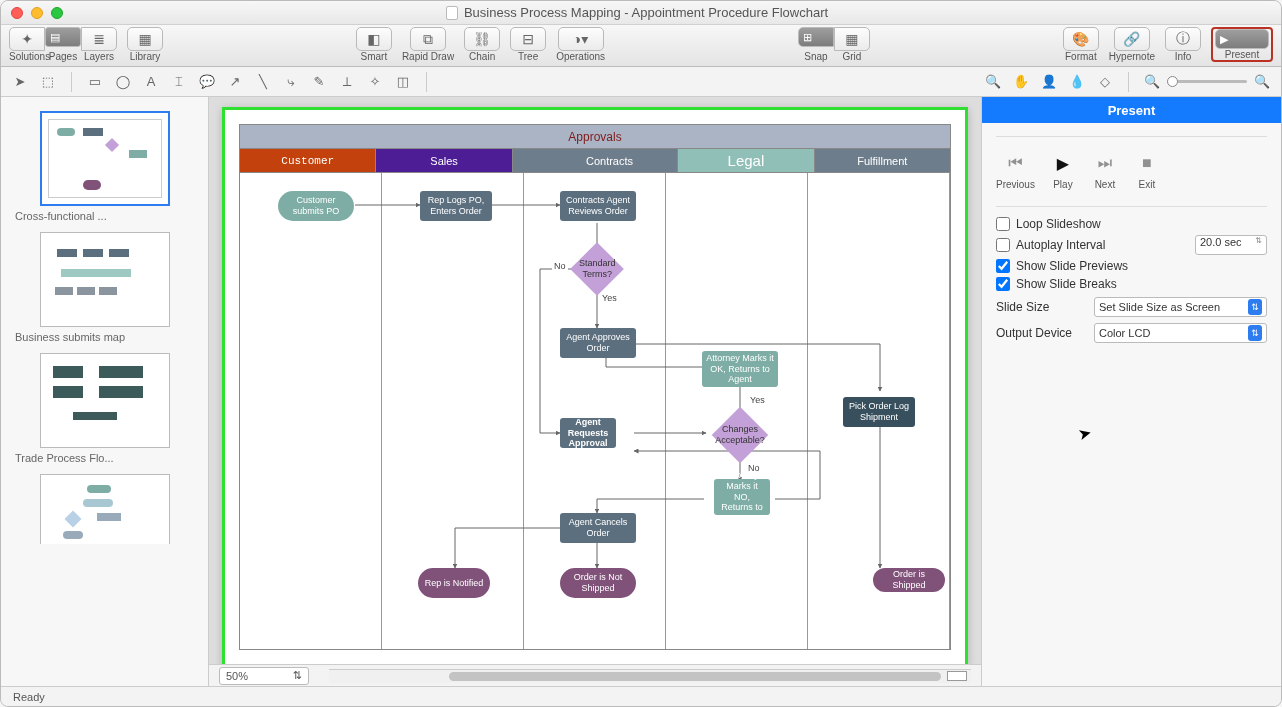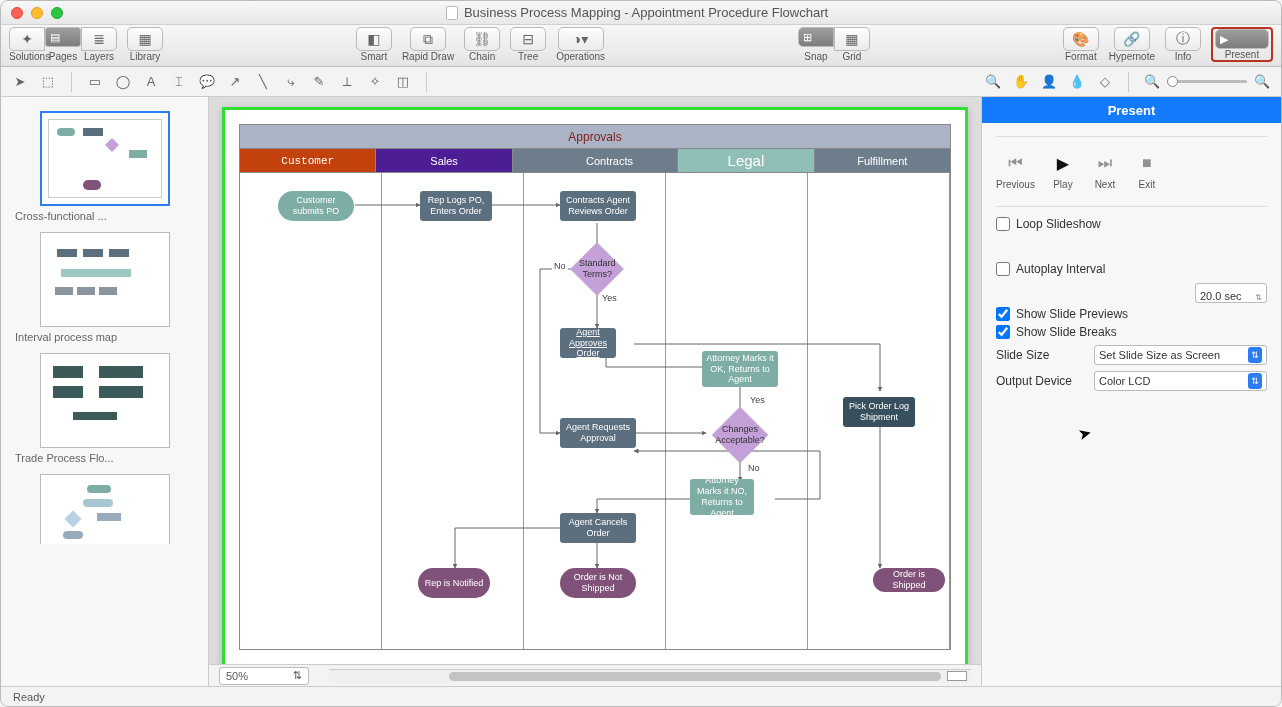--- a/index.html
+++ b/index.html
@@ -64,21 +64,21 @@
 .play-ctrls { display:flex; gap:14px; margin-bottom:16px; padding-top:6px;}
 .pc { display:flex; flex-direction:column; align-items:center; gap:4px; font-size:10px; color:#555;}
 .pc .ico { width:28px; height:24px; display:flex; align-items:center; justify-content:center; font-size:16px; color:#919191;}
 .pc.active .ico { color:#111; }
 .chk { display:flex; align-items:center; gap:6px; font-size:12px; margin:4px 0;}
 .chk input { width:14px; height:14px;}
 .row { display:flex; align-items:center; gap:8px; margin:6px 0;}
 .row label { width:90px; font-size:12px;}
 .sel { flex:1; height:20px; border:1px solid #bbb; border-radius:3px; background:#fff; font-size:11px; padding:0 4px; display:flex; align-items:center; justify-content:space-between;}
 .sel .arrow { width:14px; height:16px; background:#2d7cf0; border-radius:3px; color:#fff; display:flex; align-items:center; justify-content:center; font-size:9px;}
-.stepper { width:72px; height:20px; border:1px solid #bbb; border-radius:3px; background:#fff; font-size:11px; padding:0 4px; display:flex; align-items:flex-end; justify-content:space-between;margin-top:48px;}
+.stepper { width:72px; height:20px; border:1px solid #bbb; border-radius:3px; background:#fff; font-size:11px; padding:0 4px; display:flex; align-items:flex-start; justify-content:space-between;}
 .tiny-slider { display:flex; align-items:center; gap:6px;}
 .tiny-slider .track { width:80px; height:3px; background:#bbb; border-radius:2px; position:relative;}
 .tiny-slider .knob { position:absolute; left:0; top:-4px; width:11px; height:11px; border-radius:50%; background:#fff; border:1px solid #888;}
 .cursor { position:absolute; font-size:16px; color:#000; pointer-events:none; transform:rotate(-15deg);}
 .scrollbar-h { height:14px; background:#f0f0f0; border-top:1px solid #ccc; display:flex; align-items:center; position:relative;}
 .scrollbar-h .thumb-sb { position:absolute; left:120px; right:30px; top:2px; bottom:2px; background:#c3c3c3; border-radius:6px;}
 .minimap-ico { position:absolute; right:4px; width:20px; height:10px; border:1px solid #999; background:#fff;}
 </style>
 </head>
 <body>
@@ -250,21 +250,21 @@
         <div style="position:absolute; inset:10px;">
           <div style="position:absolute; left:6px; top:6px; width:20px; height:8px; background:#5c6f7e;"></div>
           <div style="position:absolute; left:32px; top:6px; width:20px; height:8px; background:#5c6f7e;"></div>
           <div style="position:absolute; left:58px; top:6px; width:20px; height:8px; background:#5c6f7e;"></div>
           <div style="position:absolute; left:10px; top:26px; width:70px; height:8px; background:#9ec9c2;"></div>
           <div style="position:absolute; left:4px; top:44px; width:18px; height:8px; background:#8a95a0;"></div>
           <div style="position:absolute; left:26px; top:44px; width:18px; height:8px; background:#8a95a0;"></div>
           <div style="position:absolute; left:48px; top:44px; width:18px; height:8px; background:#8a95a0;"></div>
         </div>
       </div>
-      <div class="thumb-label">Interval process map</div>
+      <div class="thumb-label">Business submits map</div>
 
       <div class="thumb">
         <div style="position:absolute; inset:8px;">
           <div style="position:absolute; left:4px; top:4px; width:30px; height:12px; background:#3d5a5a;"></div>
           <div style="position:absolute; left:50px; top:4px; width:44px; height:12px; background:#3d5a5a;"></div>
           <div style="position:absolute; left:4px; top:24px; width:30px; height:12px; background:#3d5a5a;"></div>
           <div style="position:absolute; left:50px; top:24px; width:44px; height:12px; background:#3d5a5a;"></div>
           <div style="position:absolute; left:24px; top:50px; width:44px; height:8px; background:#3d5a5a;"></div>
         </div>
       </div>
@@ -324,28 +324,28 @@
                   <path d="M640 250 L640 395"></path>
                 </g>
               </svg>
 
               <div class="node pill teal" style="left:38px; top:18px; width:76px; height:30px;">Customer submits PO</div>
               <div class="node rect slate" style="left:180px; top:18px; width:72px; height:30px;">Rep Logs PO, Enters Order</div>
               <div class="node rect slate" style="left:320px; top:18px; width:76px; height:30px;">Contracts Agent Reviews Order</div>
               <div class="node diam violet" style="left:338px; top:77px; width:38px; height:38px;">
                   <span>Standard Terms?</span>
                 </div>
-              <div class="node rect slate" style="left:320px; top:155px; width:56px; height:30px;text-decoration:underline;">Agent Approves Order</div>
-              <div class="node rect slate" style="left:320px; top:245px; width:76px; height:30px;">Agent Requests Approval</div>
+              <div class="node rect slate" style="left:320px; top:155px; width:76px; height:30px;">Agent Approves Order</div>
+              <div class="node rect slate" style="left:320px; top:245px; width:56px; height:30px;font-weight:bold;">Agent Requests Approval</div>
               <div class="node rect slate" style="left:320px; top:340px; width:76px; height:30px;">Agent Cancels Order</div>
               <div class="node rect teal" style="left:462px; top:178px; width:76px; height:36px;">Attorney Marks it OK, Returns to Agent</div>
               <div class="node diam violet" style="left:480px; top:242px; width:40px; height:40px;">
                   <span>Changes Acceptable?</span>
                 </div>
-              <div class="node rect teal" style="left:450px; top:306px; width:64px; height:36px;">Attorney Marks it NO, Returns to Agent</div>
+              <div class="node rect teal" style="left:474px; top:306px; width:56px; height:36px;">Attorney Marks it NO, Returns to Agent</div>
               <div class="node rect darkslate" style="left:603px; top:224px; width:72px; height:30px;">Pick Order Log Shipment</div>
               <div class="node pill plum" style="left:178px; top:395px; width:72px; height:30px;">Rep is Notified</div>
               <div class="node pill plum" style="left:320px; top:395px; width:76px; height:30px;">Order is Not Shipped</div>
               <div class="node pill plum" style="left:633px; top:395px; width:72px; height:24px;">Order is Shipped</div>
 
               <div class="label-sm" style="left:312px; top:88px;">No</div>
               <div class="label-sm" style="left:360px; top:120px;">Yes</div>
               <div class="label-sm" style="left:508px; top:222px;">Yes</div>
               <div class="label-sm" style="left:506px; top:290px;">No</div>
             </div>

